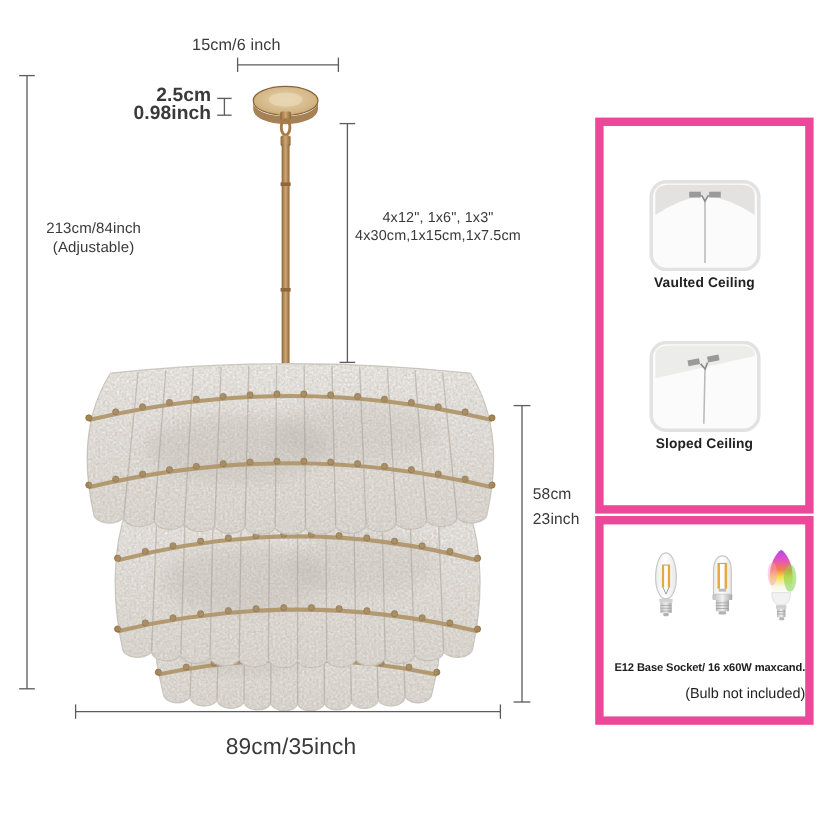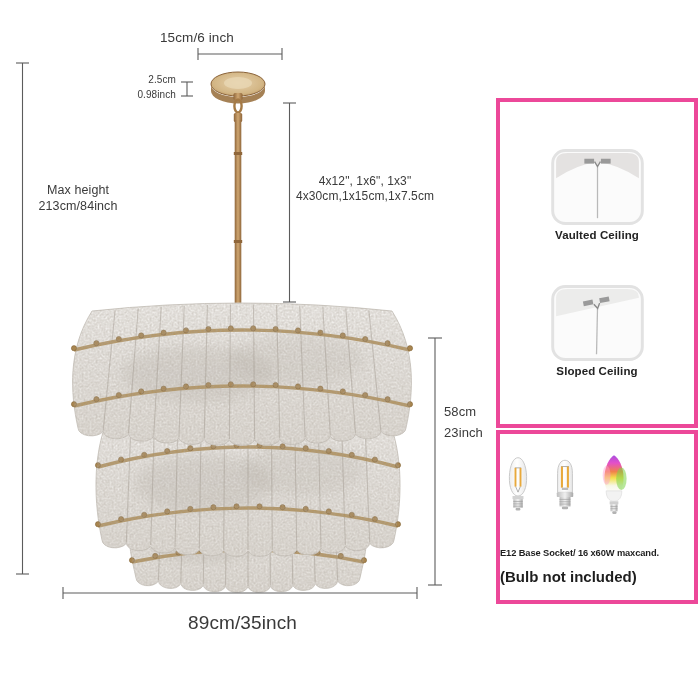--- a/index.html
+++ b/index.html
@@ -7,39 +7,39 @@
     width:700px;height:700px;position:relative;background:#ffffff;
     font-family:"Liberation Sans","DejaVu Sans",sans-serif;color:#3c3c3c;
     overflow:hidden;
   }
   .abs{position:absolute;}
   .dimtext{color:#3a3a3a;letter-spacing:0.1px;}
   #scene{position:absolute;left:0;top:0;}
 
   
   #dim-canopy-width{left:160px;top:30px;width:160px;text-align:left;font-size:13.5px;}
-  #dim-canopy-thickness{left:106px;top:72px;width:70px;text-align:right;font-size:10px;line-height:15px;}
+  #dim-canopy-thickness{left:106px;top:72px;width:70px;text-align:right;font-size:16px;line-height:15px;font-weight:bold;}
   #dim-max-height{left:16px;top:182px;width:124px;text-align:center;font-size:12.5px;line-height:16px;}
   #dim-downrods{left:283px;top:174px;width:164px;text-align:center;font-size:12px;line-height:15px;}
   #dim-body-height{left:444px;top:401px;width:60px;text-align:left;font-size:13px;line-height:21px;}
   #dim-body-width{left:160px;top:612px;width:165px;text-align:center;font-size:19px;}
 
   
   .info-panel{
-    position:absolute;left:496px;width:202px;background:#ffffff;
-    border:4px solid #ec4899;box-sizing:border-box;
+    position:absolute;left:496px;width:182px;background:#ffffff;
+    border:7px solid #ec4899;box-sizing:border-box;
   }
   #ceiling-panel{top:98px;height:330px;display:flex;flex-direction:column;
     justify-content:space-evenly;align-items:center;padding:2px 0;}
-  #bulb-panel{top:430px;height:174px;display:flex;flex-direction:column;align-items:flex-start;}
+  #bulb-panel{top:430px;height:174px;display:flex;flex-direction:column;align-items:flex-end;}
   .ceiling-item{display:flex;flex-direction:column;align-items:center;}
   .ceiling-label{font-size:11.5px;font-weight:600;color:#222;margin-top:4px;letter-spacing:0.1px;}
   .bulb-row{display:flex;align-items:flex-end;gap:11px;margin-top:13px;height:82px;}
   .socket-text{font-size:9.3px;font-weight:700;color:#1e1e1e;margin-top:19px;letter-spacing:-0.1px;white-space:nowrap;}
-  .note-text{font-size:15px;font-weight:700;color:#1e1e1e;margin-top:10px;}
+  .note-text{font-size:12px;font-weight:400;color:#1e1e1e;margin-top:10px;}
 </style>
 </head>
 <body>
 
 <svg id="scene" width="700" height="700" viewBox="0 0 700 700">
   <defs>
     <linearGradient id="glassG" x1="0" y1="0" x2="0" y2="1">
       <stop offset="0" stop-color="#faf9f7"></stop>
       <stop offset="0.45" stop-color="#f1efec"></stop>
       <stop offset="1" stop-color="#e8e5e0"></stop>
@@ -255,22 +255,22 @@
 </svg>
 
 <div class="abs dimtext" id="dim-canopy-width">15cm/6 inch</div>
 
 <div class="abs dimtext" id="dim-canopy-thickness">
   <div>2.5cm</div>
   <div>0.98inch</div>
 </div>
 
 <div class="abs dimtext" id="dim-max-height">
-  <div>Max height</div>
   <div>213cm/84inch</div>
+  <div>(Adjustable)</div>
 </div>
 
 <div class="abs dimtext" id="dim-downrods">
   <div>4x12", 1x6", 1x3"</div>
   <div>4x30cm,1x15cm,1x7.5cm</div>
 </div>
 
 <div class="abs dimtext" id="dim-body-height">
   <div>58cm</div>
   <div>23inch</div>

